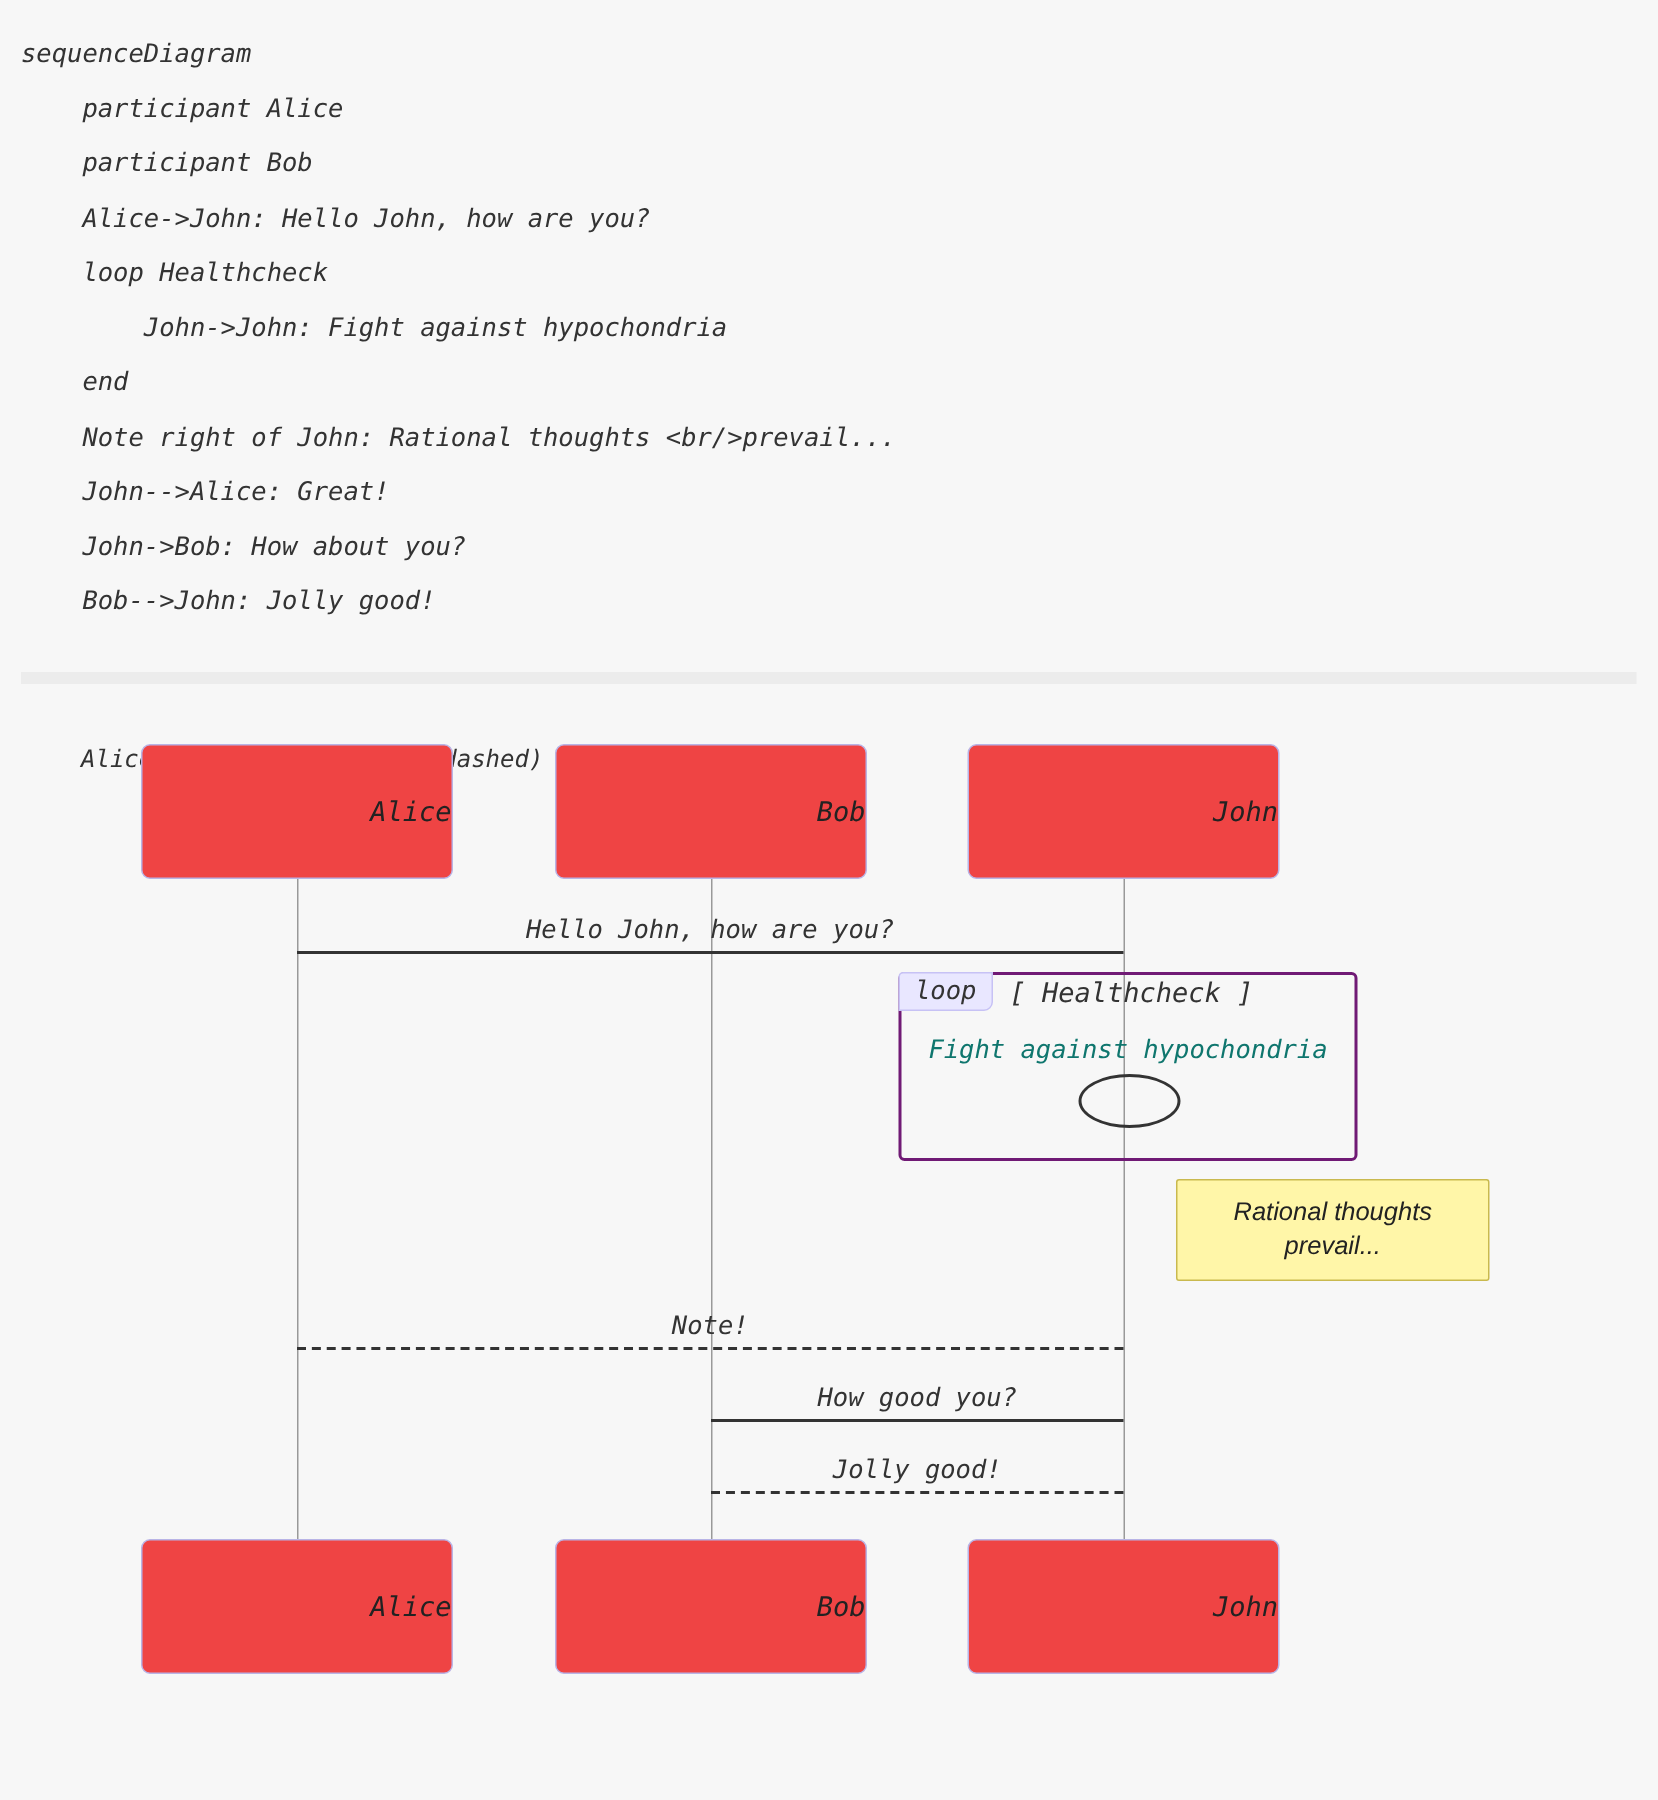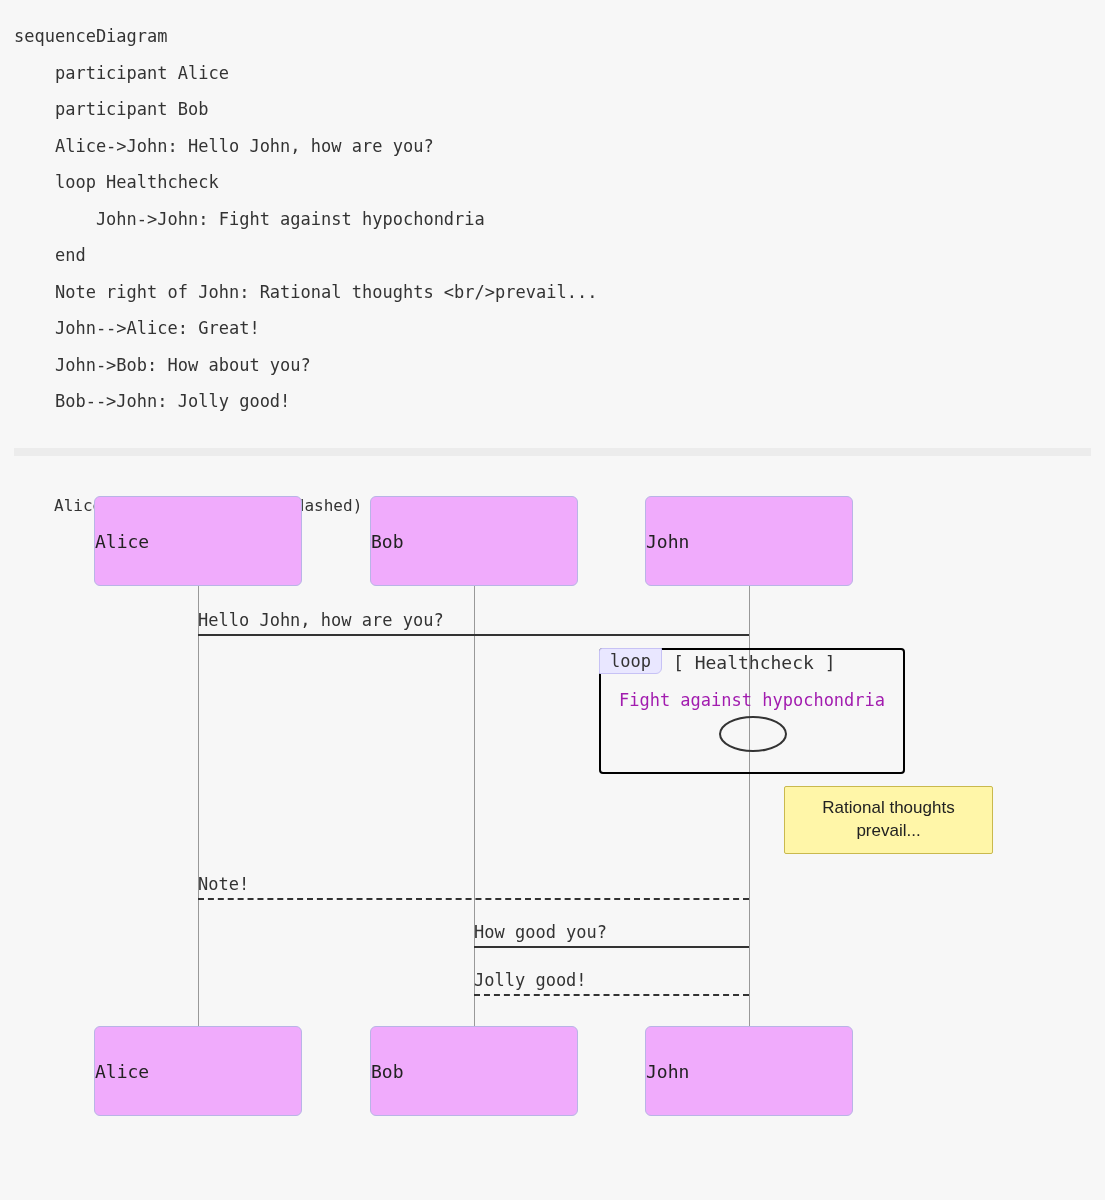--- a/index.html
+++ b/index.html
@@ -1,30 +1,30 @@
 <!DOCTYPE html>
 <html><head>
 <meta charset="utf-8">
 <style>
   html,body{margin:0;padding:0;background:#f7f7f7;font-family:ui-monospace,SFMono-Regular,Menlo,Consolas,monospace;color:#333;}
-  .page{width:1105px;min-height:1200px;box-sizing:border-box;padding:18px 14px;}
+  .page{width:1105px;min-height:1200px;box-sizing:border-box;padding:18px 14px;font-style:italic;}
   .code{font-size:17px;line-height:2.15;white-space:pre;color:#333;}
   .hr{height:8px;background:#ececec;margin:28px 0 40px;}
   .diagram{position:relative;height:620px;margin:0 40px;}
   .lifeline{position:absolute;top:90px;bottom:90px;width:0;border-left:1px solid #999;}
-  .actor{position:absolute;width:208px;height:90px;box-sizing:border-box;background:#f0abfc;border:1px solid #b9b4e6;border-radius:6px;display:flex;align-items:center;justify-content:flex-start;font-size:18px;color:#222;}
+  .actor{position:absolute;width:208px;height:90px;box-sizing:border-box;background:#ef4444;border:1px solid #b9b4e6;border-radius:6px;display:flex;align-items:center;justify-content:flex-end;font-size:18px;color:#222;}
   .msg{position:absolute;font-size:17px;color:#333;}
-  .msg .lbl{position:absolute;left:0;right:0;text-align:left;top:-24px;}
+  .msg .lbl{position:absolute;left:0;right:0;text-align:center;top:-24px;}
   .msg .line{position:absolute;left:0;right:0;top:0;}
   .solid{border-top:2px solid #333;}
   .dashed{border-top:2px dashed #333;}
-  .loopbox{position:absolute;border:2px solid #000000;border-radius:4px;background:rgba(255,255,255,0.0);}
+  .loopbox{position:absolute;border:2px solid #701a75;border-radius:4px;background:rgba(255,255,255,0.0);}
   .looptag{position:absolute;top:-2px;left:-2px;background:#e9e7ff;border:1px solid #c7c2f5;border-radius:3px 0 6px 0;padding:2px 10px;font-size:17px;color:#333;}
   .looptitle{position:absolute;top:2px;left:72px;font-size:18px;color:#333;}
-  .loopmsg{position:absolute;top:40px;left:14px;right:14px;text-align:center;font-size:17px;color:#a21caf;}
+  .loopmsg{position:absolute;top:40px;left:14px;right:14px;text-align:center;font-size:17px;color:#0f766e;}
   .selfloop{position:absolute;width:64px;height:32px;border:2px solid #333;border-radius:50%;background:transparent;}
   .note{position:absolute;background:#fff6a8;border:1px solid #c9b94e;border-radius:2px;padding:10px 16px;font-family:-apple-system,Segoe UI,Helvetica,Arial,sans-serif;font-size:17px;color:#222;line-height:1.35;text-align:center;}
 </style>
 </head>
 <body>
 
 <div class="page">
 
   <div class="code"><span>sequenceDiagram</span>
 <span>    participant Alice</span>

